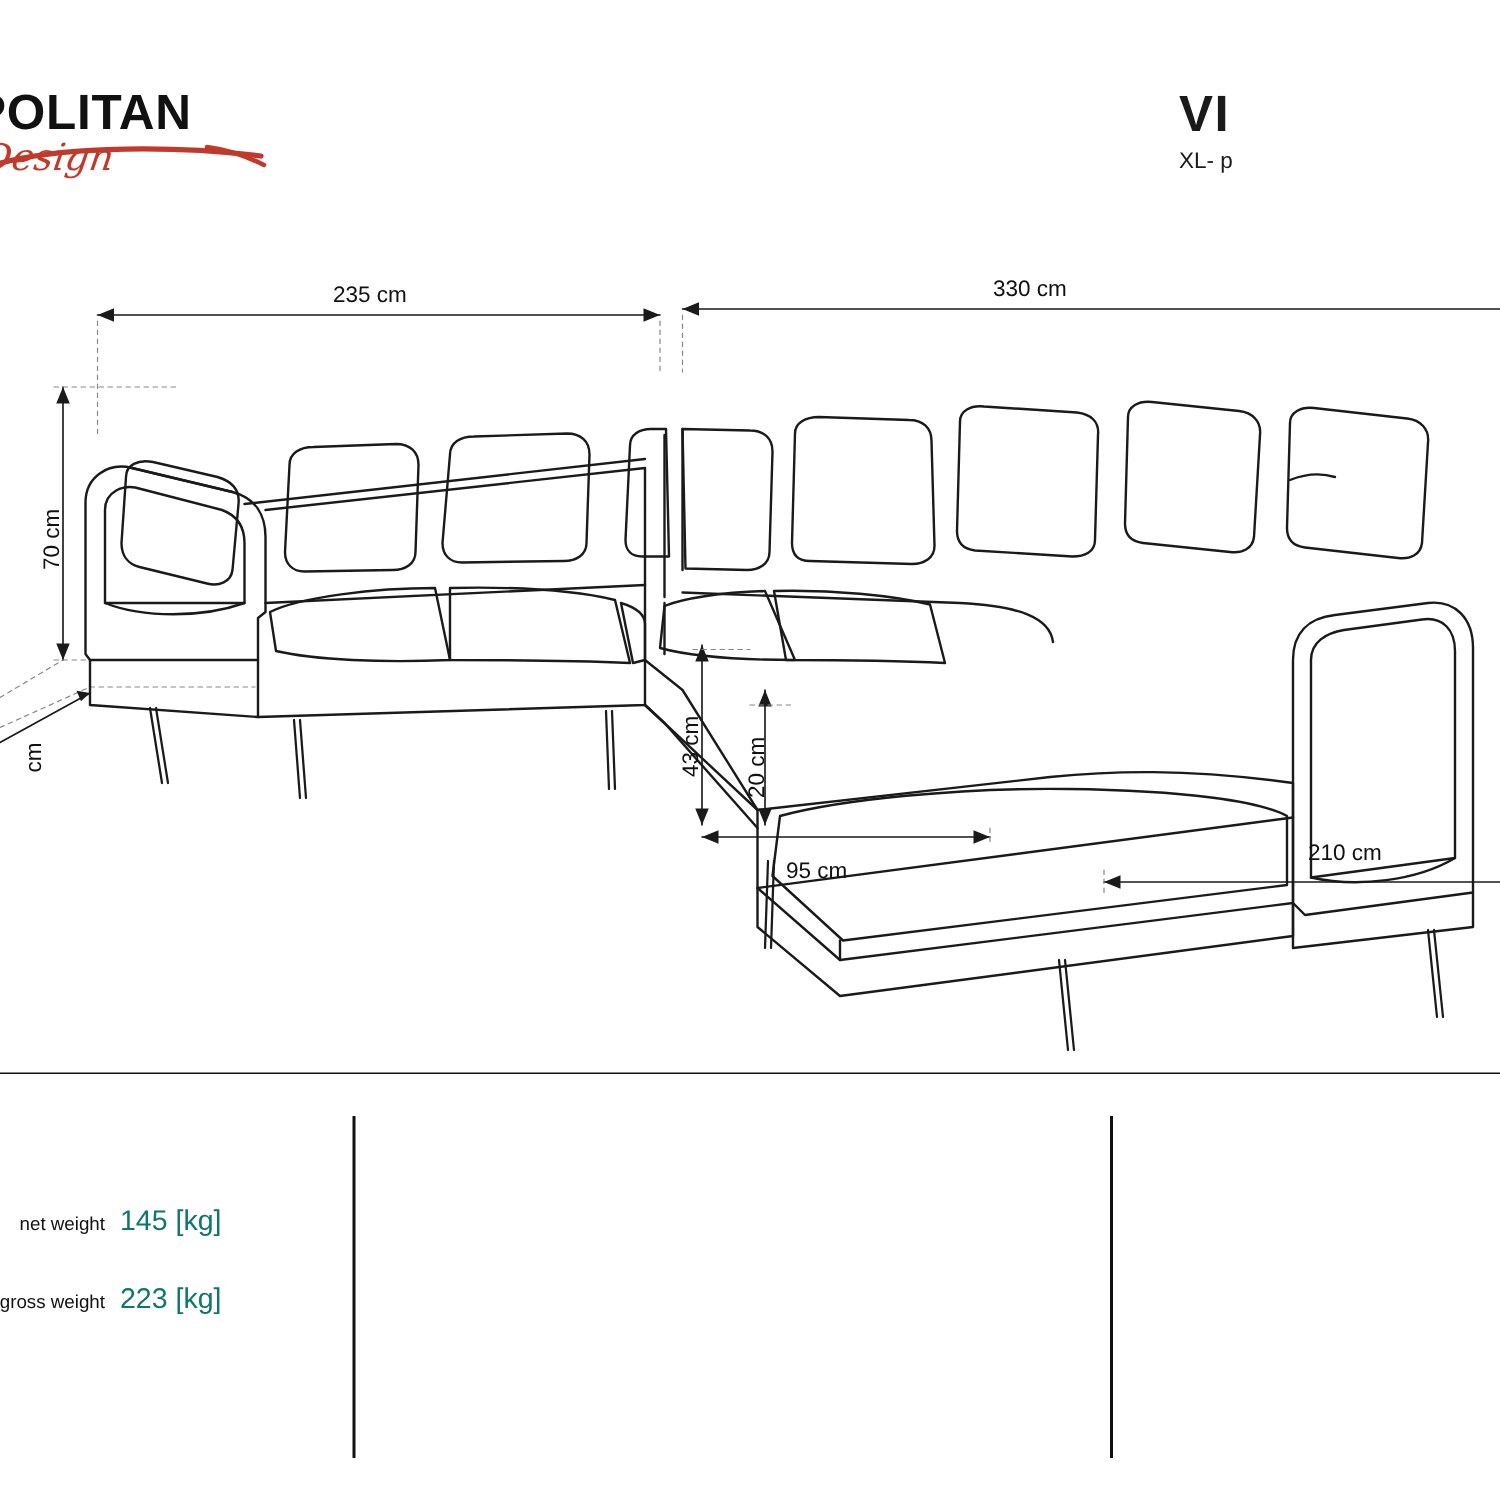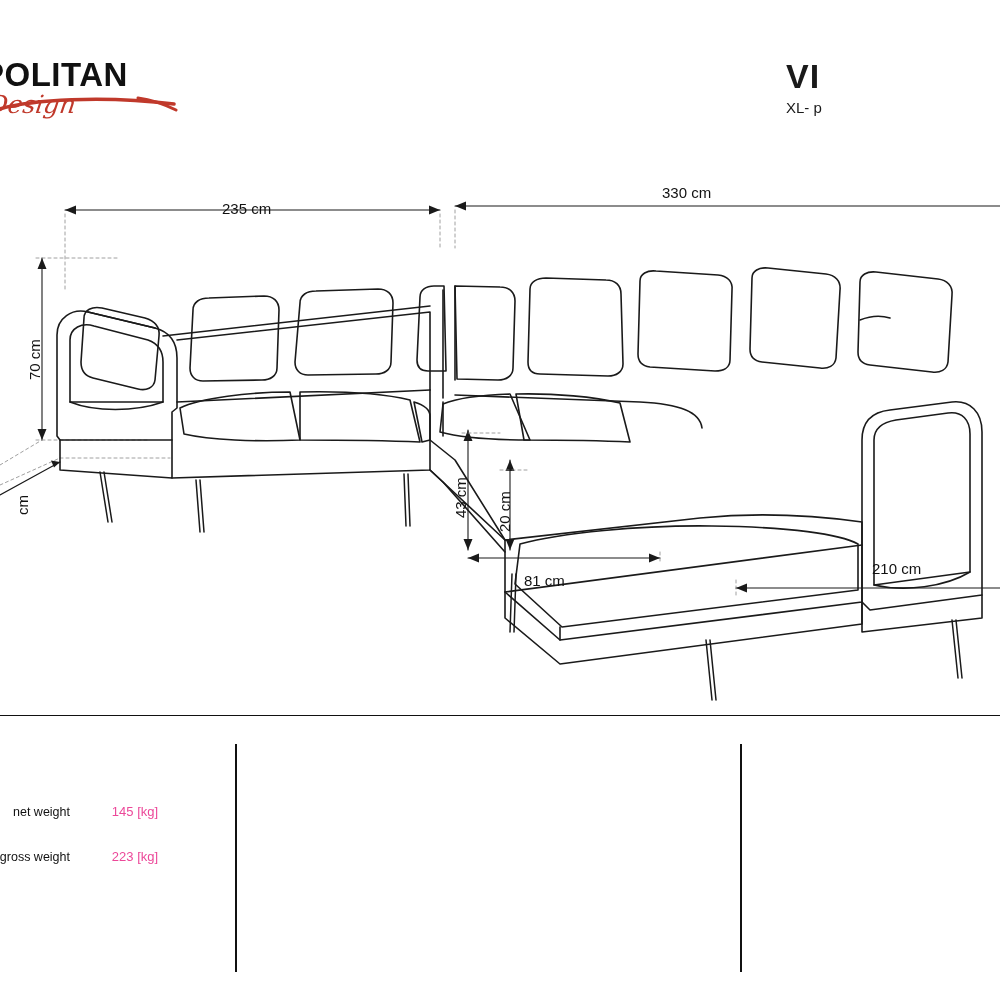--- a/index.html
+++ b/index.html
@@ -128,24 +128,24 @@
     margin-bottom: 30px;
   }
   .weight-label {
     font-size: 12.5px;
     color: #111;
     width: 100px;
     text-align: right;
     padding-right: 10px;
   }
   .weight-value {
-    font-size: 13px;
-    color: #ec4899;
+    font-size: 19px;
+    color: #0f766e;
     width: 110px;
-    text-align: center;
+    text-align: left;
   }
 </style>
 </head>
 <body>
 
 <div class="header">
   <div class="brand">
     <div class="brand-name">POLITAN</div>
     <div class="brand-script">Design</div>
     <svg class="brand-swoosh" viewBox="0 0 190 22">
@@ -300,27 +300,27 @@
         <line x1="736" y1="448" x2="1000" y2="448"></line>
         <path d="M736 448 l11 -4.5 v9 z" fill="#1a1a1a" stroke="none"></path>
       </g>
       <g stroke-width="0.8" stroke-dasharray="3,3" stroke="#888">
         <line x1="660" y1="412" x2="660" y2="424"></line>
         <line x1="736" y1="440" x2="736" y2="456"></line>
       </g>
     </g>
   </svg>
 
-  <div class="dim-label" style="left:222px; top:60px;">235 cm</div>
+  <div class="dim-label" style="left:222px; top:48px;">235 cm</div>
   <div class="dim-label" style="left:662px; top:44px;text-align:right;">330 cm</div>
   <div class="dim-label vert" style="left:26px; top:240px;">70 cm</div>
   <div class="dim-label vert" style="left:14px; top:375px;">cm</div>
   <div class="dim-label vert" style="left:452px; top:378px;">43 cm</div>
   <div class="dim-label vert" style="left:496px; top:392px;">20 cm</div>
-  <div class="dim-label" style="left:524px; top:432px;">81 cm</div>
+  <div class="dim-label" style="left:524px; top:432px;">95 cm</div>
   <div class="dim-label" style="left:872px; top:420px;">210 cm</div>
 </div>
 
 <div class="infobar">
   <div class="vdiv v1"></div>
   <div class="vdiv v2"></div>
 
   <div class="weights">
     <div class="weight-row">
       <div class="weight-label">net weight</div>

